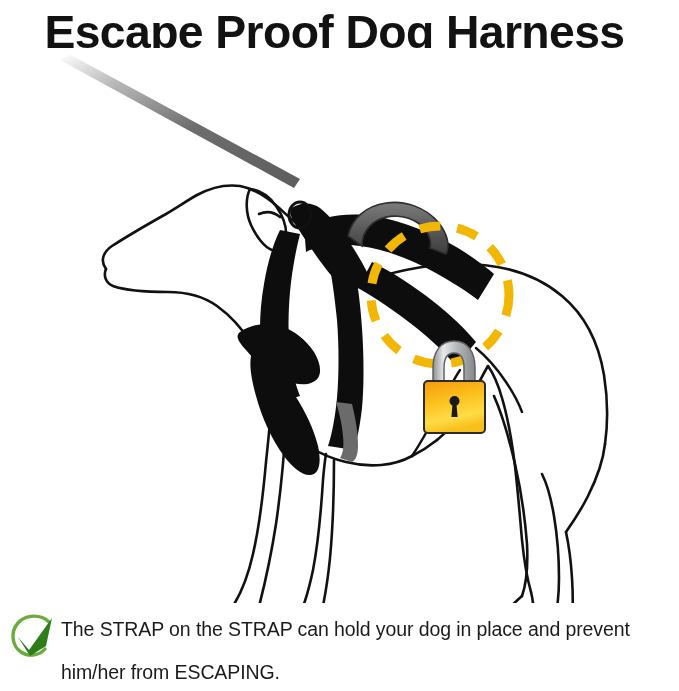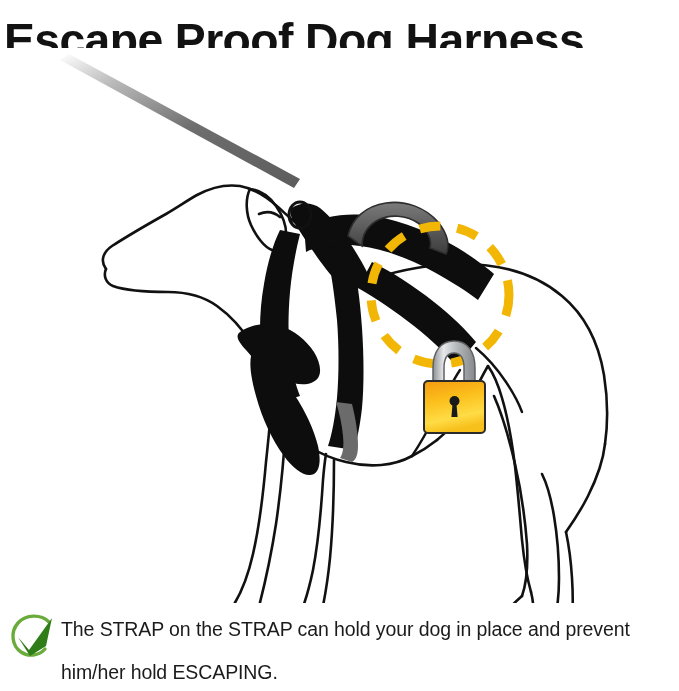--- a/index.html
+++ b/index.html
@@ -16,23 +16,24 @@
     width: 679px;
     height: 691px;
     background: #ffffff;
     overflow: hidden;
   }
 
   
   #title-bar {
     position: absolute;
     left: 0;
-    top: 12px;
+    top: 4px;
     width: 679px;
     height: 58px;
+    text-align: center;
   }
   #page-title {
     position: absolute;
     left: 4px;
     top: 2px;
     width: 671px;
     margin: 0;
     font-family: "Liberation Sans Narrow", "Liberation Sans", sans-serif;
     font-weight: bold;
     font-size: 47px;
@@ -322,18 +323,18 @@
                  C 20,45 31,44 37,37" fill="none" stroke="#6bab3c" stroke-width="3.4" stroke-linecap="round"></path>
         <path d="M 10,25 L 21,38 L 44,6 L 38,34 L 22,44 Z" fill="#2f7d18"></path>
       </svg>
     </div>
 
     <div id="caption-text">
       <div>
         <span>The </span><b>STRAP</b><span> on the </span><b>STRAP</b><span> can hold your dog in place and prevent</span>
       </div>
       <div>
-        <span>him/her hold </span><b>ESCAPING</b><span>.</span>
+        <span>him/her from </span><b>ESCAPING</b><span>.</span>
       </div>
     </div>
   </div>
 
 </div>
 
 </body></html>

